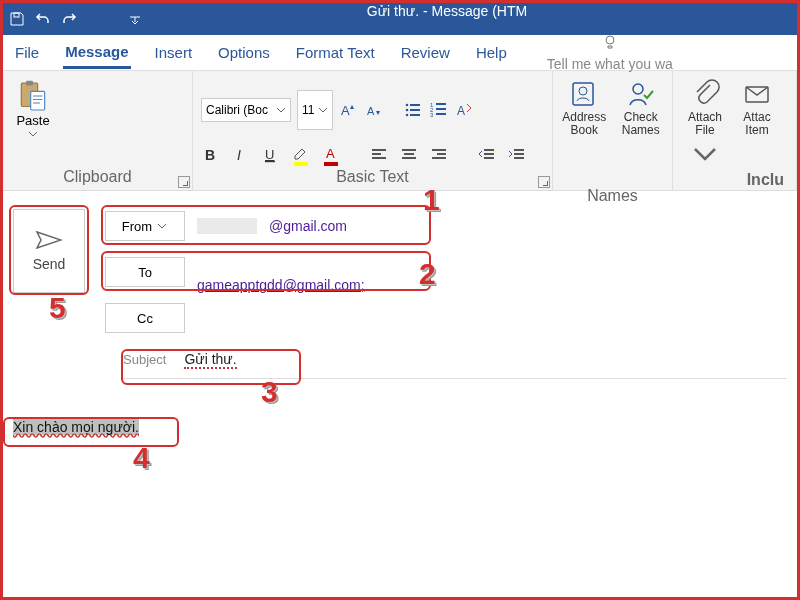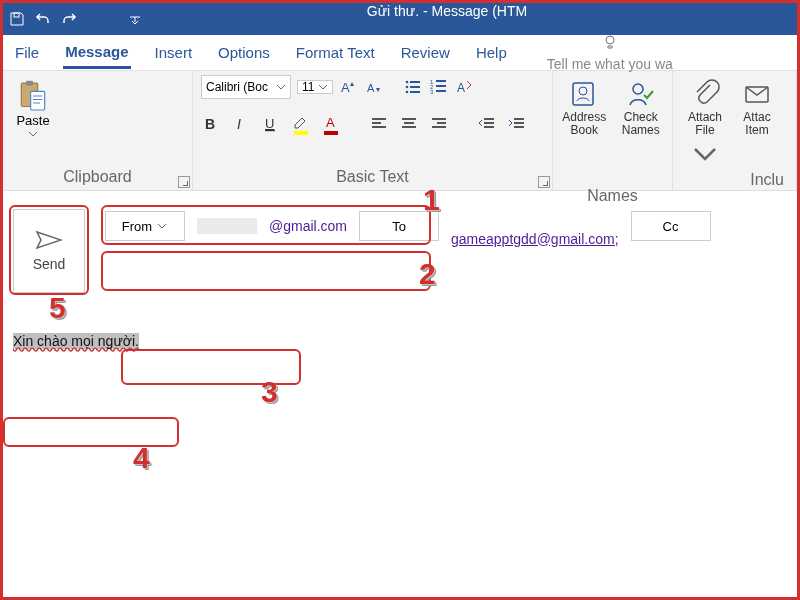--- a/index.html
+++ b/index.html
@@ -69,41 +69,41 @@
   .dialog-launcher::after { content:""; position:absolute; right:1px; bottom:1px; width:4px; height:4px; border-right:1px solid #666; border-bottom:1px solid #666;}
   
   .paste-btn { display:flex; flex-direction:column; align-items:center; width:44px; padding:4px 2px; }
   .paste-icon { width:28px; height:34px; }
   .clip-col { display:flex; flex-direction:column; gap:4px; padding-top:4px;}
   .clip-row { display:flex; align-items:center; gap:4px; font-size:13px; color:#333; white-space:nowrap;}
   .small-icon { width:16px; height:16px; }
   
   .bt-top { display:flex; align-items:center; gap:6px; margin-bottom:8px;}
   .font-select { width:90px; height:24px; border:1px solid #ccc; background:#fff; font-size:12px; padding:2px 4px; display:flex; align-items:center; justify-content:space-between;}
-  .size-select { width:36px; height:14px; border:1px solid #ccc; background:#fff; font-size:12px; padding:6px 4px; display:flex; align-items:center; justify-content:space-between;}
+  .size-select { width:36px; height:40px; border:1px solid #ccc; background:#fff; font-size:12px; padding:6px 4px; display:flex; align-items:center; justify-content:space-between;}
   .tiny-chev { width:10px; height:10px; }
   .bt-row { display:flex; align-items:center; gap:10px;}
   .btn { display:inline-flex; align-items:center; justify-content:center; min-width:20px; height:22px; }
   .btn svg { width:18px; height:18px; }
   .color-swatch { width:14px; height:4px; display:block;}
   .stackbtn { display:inline-flex; flex-direction:column; align-items:center; }
   
   .bigbtn { display:flex; flex-direction:column; align-items:center; width:48px; font-size:12px; color:#333; padding-top:4px; gap:2px; text-align:center;}
   .bigbtn svg { width:30px; height:30px; }
   .bigbtn .lab { line-height:1.1; }
   
   .compose { padding: 18px 10px 10px 10px; position: relative; }
   .compose-row { display:flex; align-items:stretch; }
   .send-btn {
     width: 72px; height: 84px; border:1px solid #ccc;
     display:flex; flex-direction:column; align-items:center; justify-content:center;
     gap:6px; margin-right:20px; color:#444; font-size:14px;
   }
   .send-btn svg { width:28px; height:20px; stroke:#666; fill:none;}
-  .fields { flex:1; display:flex; flex-direction:row; gap:12px;}
+  .fields { flex:1; display:flex; flex-direction:column; gap:12px;}
   .field-row { display:flex; align-items:center; gap:12px; height:34px;}
   .field-btn { width:80px; height:30px; border:1px solid #ccc; display:flex; align-items:center; justify-content:center; gap:4px; font-size:13px; background:#fff;}
   .field-val { font-size:14px; color:#4c1d95; }
   .field-val.email { text-decoration: underline; margin-top: 25px; }
   .subject-row { display:flex; align-items:center; gap:18px; height:34px; border-bottom:1px solid #ddd; margin-left:110px; margin-top:10px; padding-bottom:4px;}
   .subject-lbl { color:#888; font-size:13px;}
   .subject-val { font-size:14px; color:#222; border-bottom: 2px dotted #c33333;}
   .mailbody { margin-top:40px; font-size:14px; color:#111; }
   .mailbody .sel { background:#bfbfbf; }
   .spellerr { text-decoration: underline wavy #c33333; text-decoration-skip-ink: none;}
@@ -175,21 +175,21 @@
         <svg class="chevdown" viewBox="0 0 12 12">
             <path d="M2 4l4 4 4-4" fill="none" stroke="#666"></path>
           </svg>
       </div>
     </div>
     <div class="group-label">Clipboard</div>
     <div class="dialog-launcher"></div>
   </div>
 
   <div class="group" style="width:360px;">
-    <div class="group-body" style="flex-direction:column;">
+    <div class="group-body" style="flex-direction:column;justify-content:flex-end;">
       <div class="bt-top">
         <div class="font-select">
           <span>Calibri (Boc</span>
           <svg class="tiny-chev" viewBox="0 0 10 10">
               <path d="M1 3l4 4 4-4" fill="none" stroke="#666"></path>
             </svg>
         </div>
         <div class="size-select">
           <span>11</span>
           <svg class="tiny-chev" viewBox="0 0 10 10">
@@ -348,21 +348,21 @@
       </div>
       <div class="bigbtn" style="width:40px;">
         <svg viewBox="0 0 30 30">
             <rect x="4" y="8" width="22" height="15" rx="1" fill="none" stroke="#555" stroke-width="1.5"></rect>
             <path d="M4 8l11 8 11-8" fill="none" stroke="#555" stroke-width="1.5"></path>
           </svg>
         <div class="lab" style="white-space:pre-line;">Attac
 Item</div>
       </div>
     </div>
-    <div class="group-label" style="text-align:right; padding-right:4px;">Inclu</div>
+    <div class="group-label" style="text-align:right; padding-right:4px;font-weight:bold;">Inclu</div>
   </div>
 </div>
 
 <div class="compose">
   <div class="compose-row">
     <div class="send-btn">
       <svg viewBox="0 0 28 20">
           <path d="M2 2l24 8-24 8 4-8z" stroke-width="1.5"></path>
         </svg>
       <span>Send</span>
@@ -385,20 +385,24 @@
         <span class="field-val email">gameapptgdd@gmail.com;</span>
       </div>
       <div class="field-row">
         <div class="field-btn">
           <span>Cc</span>
         </div>
         <span class="field-val"></span>
       </div>
     </div>
   </div>
+  <div class="subject-row">
+    <span class="subject-lbl">Subject</span>
+    <span class="subject-val">Gửi thư.</span>
+  </div>
   <div class="mailbody">
     <span class="sel"><span class="spellerr">Xin chào mọi người.</span><span> </span></span>
   </div>
 
   <div class="anno-box" style="left:6px; top:14px; width:80px; height:90px;"></div>
   <div class="anno-box" style="left:98px; top:14px; width:330px; height:40px;"></div>
   <div class="anno-box" style="left:98px; top:60px; width:330px; height:40px;"></div>
   <div class="anno-box" style="left:118px; top:158px; width:180px; height:36px;"></div>
   <div class="anno-box" style="left:0px; top:226px; width:176px; height:30px;"></div>
 

